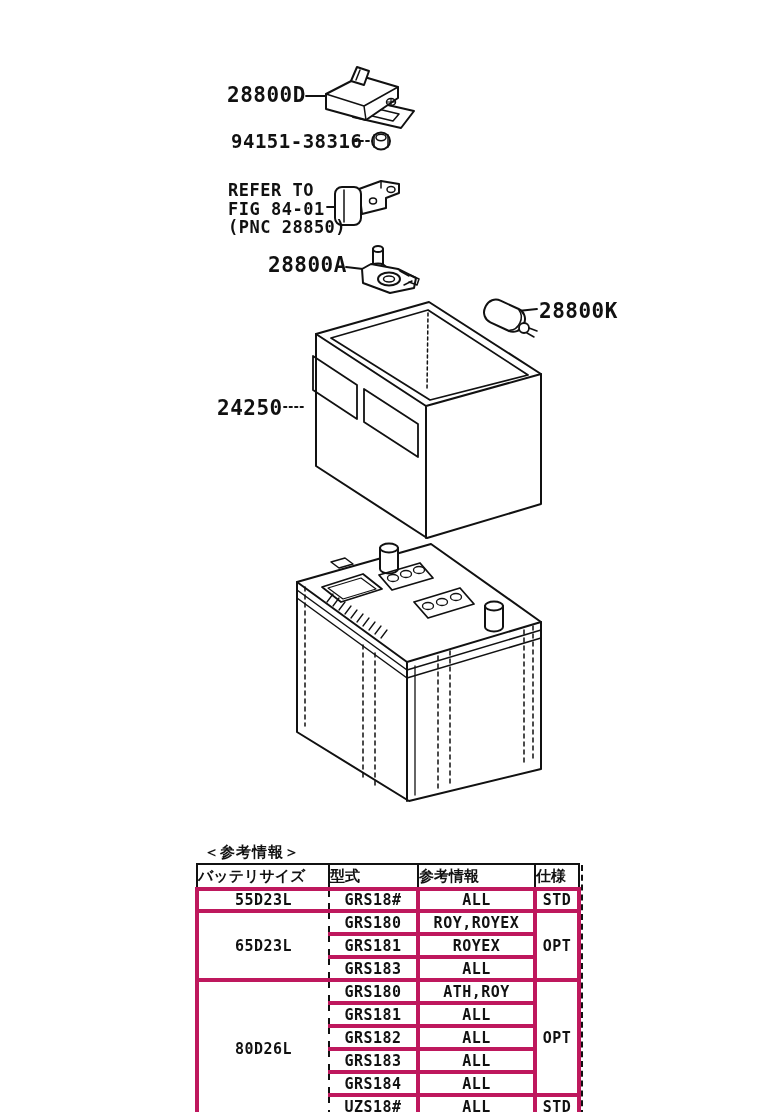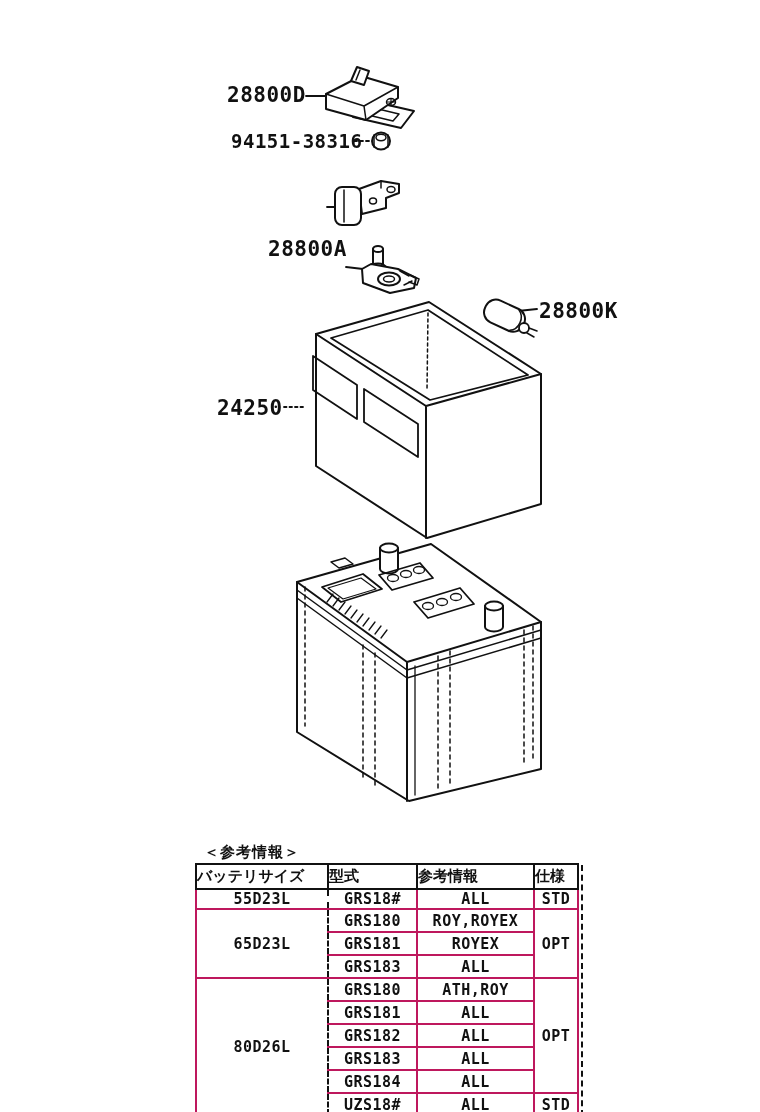--- a/index.html
+++ b/index.html
@@ -24,21 +24,21 @@
     position:absolute; left:195px; top:825px; width:382px;
     border-collapse:collapse; table-layout:fixed; background:#fff;
   }
   .ref th {
     font-family:"DejaVu Sans","Liberation Sans",sans-serif;
     font-weight:700; font-size:15px; border:2px solid #111; height:25px;
     text-align:left; vertical-align:middle; padding:0;
   }
   .ref td {
     font-family:"DejaVu Sans Mono","Liberation Mono",monospace;
-    font-weight:700; font-size:15px; border:2px solid #be185d; height:23px;
+    font-weight:700; font-size:15px; border:4px solid #be185d; height:23px;
     text-align:center; vertical-align:middle; padding:0; letter-spacing:.5px;
   }
   .ref tr.first td { height:20px; }
   .dashR { border-right:2px dashed #111 !important; }
   .dashL { border-left:2px dashed #111 !important; }
   .ghost { position:absolute; left:581px; top:827px; width:0; height:251px; border-left:2px dashed #111; }
   .code { position:absolute; left:679px; top:1079px; font-weight:700; font-size:17px; letter-spacing:.5px; }
 </style>
 </head>
 <body>
@@ -140,22 +140,27 @@
       <ellipse cx="442" cy="564" rx="5.5" ry="3.5" stroke-width="1.3"></ellipse>
       <ellipse cx="456" cy="559" rx="5.5" ry="3.5" stroke-width="1.3"></ellipse>
       <path d="M333,556 L327,564 M339,560 L333,568 M345,564 L339,572 M351,568 L345,576 M357,572 L351,580 M363,576 L357,584 M369,580 L363,588 M375,584 L369,592 M381,588 L375,596 M387,592 L381,600" stroke-width="1.3"></path>
     </g>
   </svg>
 
   <div class="plabel big" style="left:227px; top:45px;">28800D</div>
 
   <div class="plabel mid" style="left:231px; top:92px;">94151-38316</div>
 
-
-  <div class="plabel big" style="left:268px; top:199px;">28800A</div>
+  <div class="note" style="left:228px; top:143px;">
+    <div>REFER TO</div>
+    <div>FIG 84-01</div>
+    <div>(PNC 28850)</div>
+  </div>
+
+  <div class="plabel big" style="left:268px; top:215px;">28800A</div>
 
   <div class="plabel big" style="left:539px; top:261px;">28800K</div>
 
   <div class="plabel big" style="left:217px; top:358px;">24250</div>
 
   <div class="caption">＜参考情報＞</div>
 
   <table class="ref">
     <colgroup>
       <col style="width:132px">

